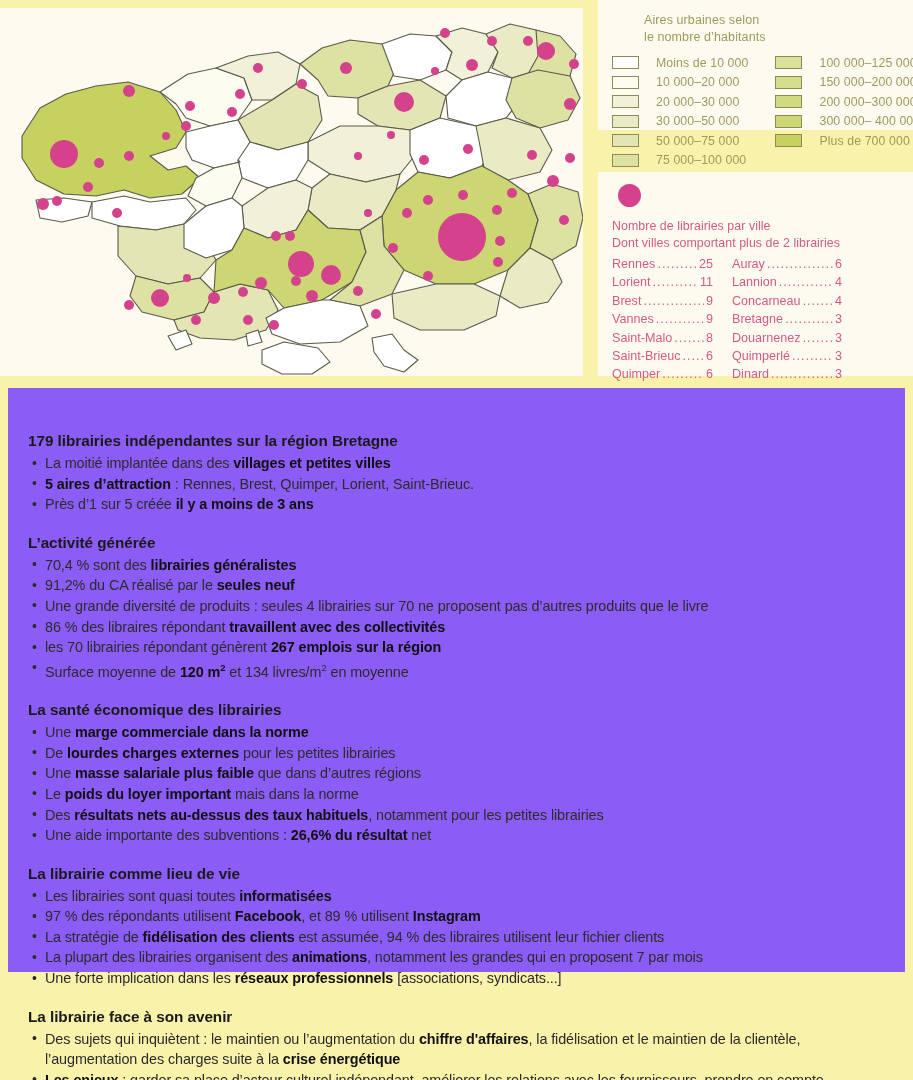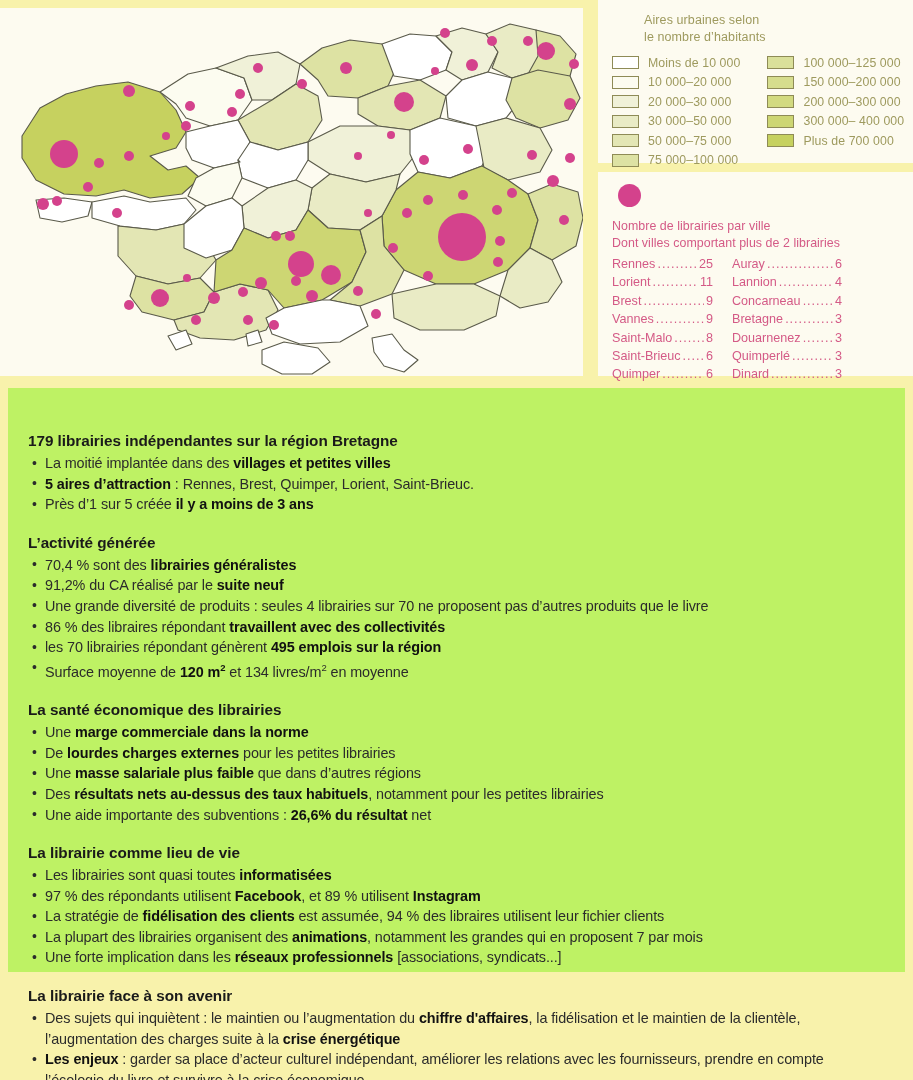--- a/index.html
+++ b/index.html
@@ -20,39 +20,40 @@
     width: 583px; height: 368px;
     background: #fdfbf0;
     overflow: hidden;
   }
   .map-svg { display: block; width: 583px; height: 368px; }
 
   .legend-panel {
     position: absolute;
     background: #fdfbf0;
   }
-  .legend-urban { left: 598px; top: 0px; width: 315px; height: 163px; padding: 12px 0 0 14px; }
+  .legend-urban { left: 598px; top: 0px; width: 315px; height: 130px; padding: 12px 0 0 14px; }
   .legend-libs  { left: 598px; top: 172px; width: 315px; height: 204px; padding: 10px 0 0 14px; }
 
   .legend-title {
     color: #9e9a5e;
     font-size: 12.5px;
     line-height: 17px;
     letter-spacing: .1px;
     margin-left: 32px;
   }
   .swatch-cols {
     display: flex;
     margin-top: 7px;
   }
   .swatch-col { display: flex; flex-direction: column; }
   .swatch-col.right { margin-left: 27px; }
   .swatch-row {
     display: flex; align-items: center;
     height: 19.5px;
+    gap: 8px;
   }
   .swatch {
     width: 27px; height: 13px;
     border: 1.2px solid #8e8b56;
     flex: 0 0 auto;
   }
   .swatch-label {
     margin-left: 9px;
     color: #9e9a5e;
     font-size: 12.3px;
@@ -94,21 +95,21 @@
   }
   .city-col.left .city-row { width: 101px; }
   .city-col.right .city-row { width: 110px; }
   .city-val { flex: 0 0 auto; text-align: right; }
 
   
   .content-card {
     position: absolute;
     left: 8px; top: 388px;
     width: 897px; height: 584px;
-    background: #bef264;
+    background: #8b5cf6;
     padding: 42px 24px 0 20px;
   }
   .section { margin-bottom: 17px; }
   .section:last-child { margin-bottom: 0; }
   .sec-head {
     font-size: 15.3px;
     font-weight: bold;
     color: #1a1a1a;
     line-height: 21px;
     margin-bottom: 2px;
@@ -412,34 +413,35 @@
         <li>La moitié implantée dans des <b>villages et petites villes</b></li>
         <li><b>5 aires d’attraction</b> : Rennes, Brest, Quimper, Lorient, Saint-Brieuc.</li>
         <li>Près d’1 sur 5 créée <b>il y a moins de 3 ans</b></li>
       </ul>
     </div>
 
     <div class="section">
       <div class="sec-head">L’activité générée</div>
       <ul class="bullets">
         <li>70,4 % sont des <b>librairies généralistes</b></li>
-        <li>91,2% du CA réalisé par le <b>suite neuf</b></li>
+        <li>91,2% du CA réalisé par le <b>seules neuf</b></li>
         <li>Une grande diversité de produits : seules 4 librairies sur 70 ne proposent pas d’autres produits que le livre</li>
         <li>86 % des libraires répondant <b>travaillent avec des collectivités</b></li>
-        <li>les 70 librairies répondant génèrent <b>495 emplois sur la région</b></li>
+        <li>les 70 librairies répondant génèrent <b>267 emplois sur la région</b></li>
         <li>Surface moyenne de <b>120 m<sup>2</sup></b> et 134 livres/m<sup>2</sup> en moyenne</li>
       </ul>
     </div>
 
     <div class="section">
       <div class="sec-head">La santé économique des librairies</div>
       <ul class="bullets">
         <li>Une <b>marge commerciale dans la norme</b></li>
         <li>De <b>lourdes charges externes</b> pour les petites librairies</li>
         <li>Une <b>masse salariale plus faible</b> que dans d’autres régions</li>
+        <li>Le <b>poids du loyer important</b> mais dans la norme</li>
         <li>Des <b>résultats nets au-dessus des taux habituels</b>, notamment pour les petites librairies</li>
         <li>Une aide importante des subventions : <b>26,6% du résultat</b> net</li>
       </ul>
     </div>
 
     <div class="section">
       <div class="sec-head">La librairie comme lieu de vie</div>
       <ul class="bullets">
         <li>Les librairies sont quasi toutes <b>informatisées</b></li>
         <li>97 % des répondants utilisent <b>Facebook</b>, et 89 % utilisent <b>Instagram</b></li>

